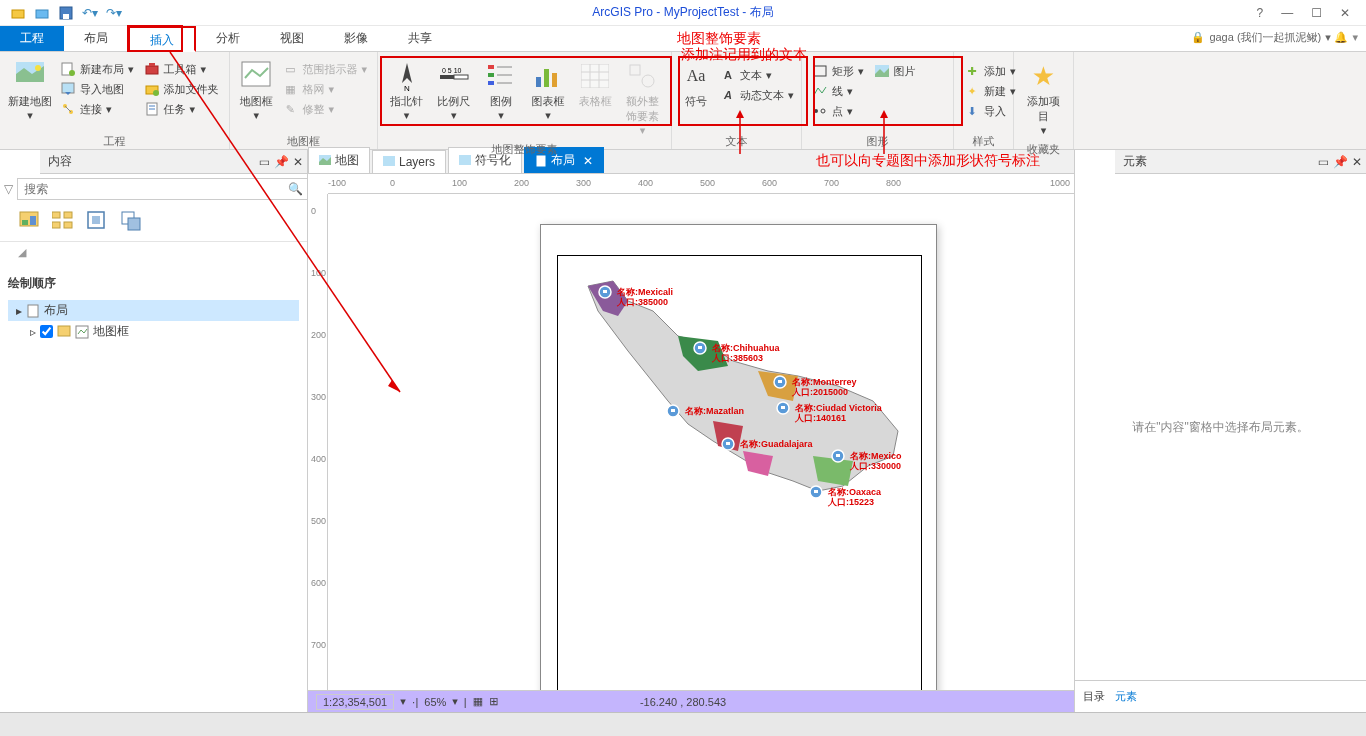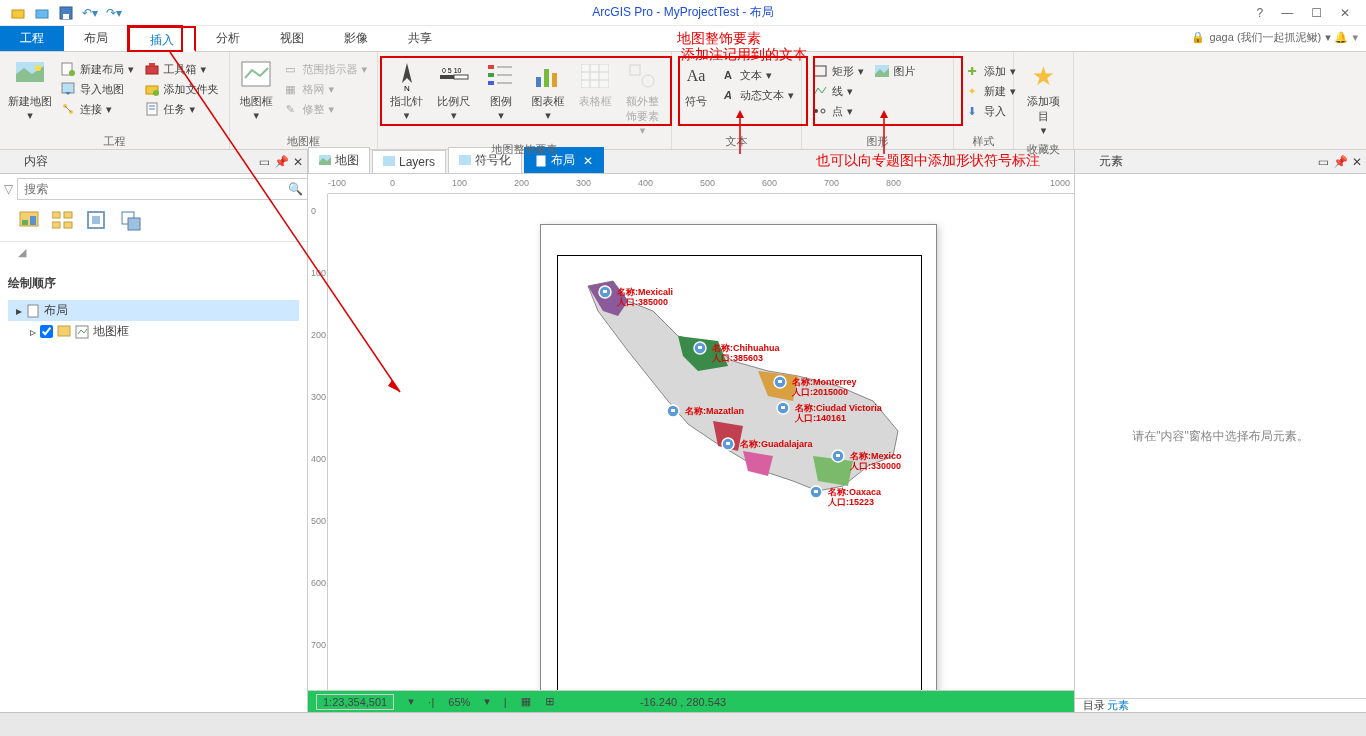--- a/index.html
+++ b/index.html
@@ -30,21 +30,21 @@
 .sicon { width: 16px; height: 16px; display: inline-flex; align-items: center; justify-content: center; flex-shrink: 0; }
 
 
 .red-box { position: absolute; border: 2px solid #d00; pointer-events: none; z-index: 100; }
 .red-text { position: absolute; color: #e00; font-size: 14px; z-index: 101; pointer-events: none; white-space: nowrap; }
 .red-arrow { position: absolute; z-index: 101; pointer-events: none; }
 
 
 .main { display: flex; height: 562px; }
 .left-panel { width: 308px; border-right: 1px solid #ccc; display: flex; flex-direction: column; }
-.panel-header { height: 24px; background: #f0f0f0; border-bottom: 1px solid #ccc; padding: 4px 24px; display: flex; align-items: center; font-size: 12px; position: relative; }
+.panel-header { height: 24px; background: #f0f0f0; border-bottom: 1px solid #ccc; padding: 4px 8px; display: flex; align-items: center; font-size: 12px; position: relative; margin-left: 40px; }
 .panel-controls { position: absolute; right: 4px; display: flex; gap: 4px; }
 .search-row { padding: 4px; display: flex; gap: 4px; align-items: center; }
 .search-input { flex: 1; border: 1px solid #ccc; padding: 3px 6px; font-size: 12px; }
 .toolbar-icons { padding: 6px 18px; display: flex; gap: 12px; border-bottom: 1px solid #e4e4e4; }
 .tree { padding: 4px 8px; flex: 1; overflow: auto; }
 .tree-header { font-weight: bold; margin: 8px 0; font-size: 12px; }
 .tree-item { padding: 2px 0 2px 8px; display: flex; align-items: center; gap: 4px; font-size: 12px; }
 .tree-item.sel { background: #cde8ff; }
 .tb-icon-svg { width: 22px; height: 22px; }
 .smallic { width:14px; height:14px; display:inline-block; }
@@ -57,27 +57,27 @@
 .ruler-h { height: 20px; margin-left: 20px; background: #fff; border-bottom: 1px solid #ccc; position: relative; font-size: 9px; color: #888; }
 .ruler-h span { position: absolute; top: 4px; }
 .canvas-body { flex: 1; display: flex; position: relative; }
 .ruler-v { width: 20px; background: #fff; border-right: 1px solid #ccc; position: relative; font-size: 9px; color: #888; }
 .ruler-v span { position: absolute; left: 3px; writing-mode: horizontal-tb; }
 .viewport { flex: 1; background: #fff; position: relative; overflow: hidden; }
 .paper { position: absolute; left: 212px; top: 30px; width: 397px; height: 560px; background: #fff; border: 1px solid #888; box-shadow: 2px 2px 8px rgba(0,0,0,0.2); }
 .map-frame { position: absolute; left: 16px; top: 30px; width: 365px; height: 500px; border: 1px solid #000; overflow: hidden; }
 .map-content { position: relative; width: 100%; height: 100%; }
 .city-lbl { position: absolute; font-size: 9px; color: #d00; line-height: 1.1; font-weight: bold; }
-.status-bar { height: 22px; border-top: 1px solid #ccc; background: #22c55e; display: flex; align-items: center; padding: 0 8px; gap: 14px; font-size: 11px; }
+.status-bar { height: 22px; border-top: 1px solid #ccc; background: #c4b5fd; display: flex; align-items: center; padding: 0 8px; gap: 6px; font-size: 11px; }
 .status-center { position: absolute; left: 50%; transform: translateX(-50%); }
 
 
 .right-panel { width: 292px; border-left: 1px solid #ccc; display: flex; flex-direction: column; }
 .right-body { flex: 1; display: flex; align-items: center; justify-content: center; color: #888; font-size: 12px; padding: 0 20px; text-align: center; }
-.right-tabs { height: 14px; border-top: 1px solid #ccc; display: flex; align-items: center; padding: 0 8px; gap: 2px; font-size: 11px; }
+.right-tabs { height: 32px; border-top: 1px solid #ccc; display: flex; align-items: center; padding: 0 8px; gap: 10px; font-size: 11px; }
 .right-tab { cursor: pointer; }
 .right-tab.active { color: #0078d4; }
 
 
 .taskbar { position: absolute; bottom: 0; left: 0; right: 0; height: 24px; background: #e8e8e8; border-top: 1px solid #c0c0c0; }
 
 .disabled { opacity: 0.4; }
 </style>
 </head>
 <body>

